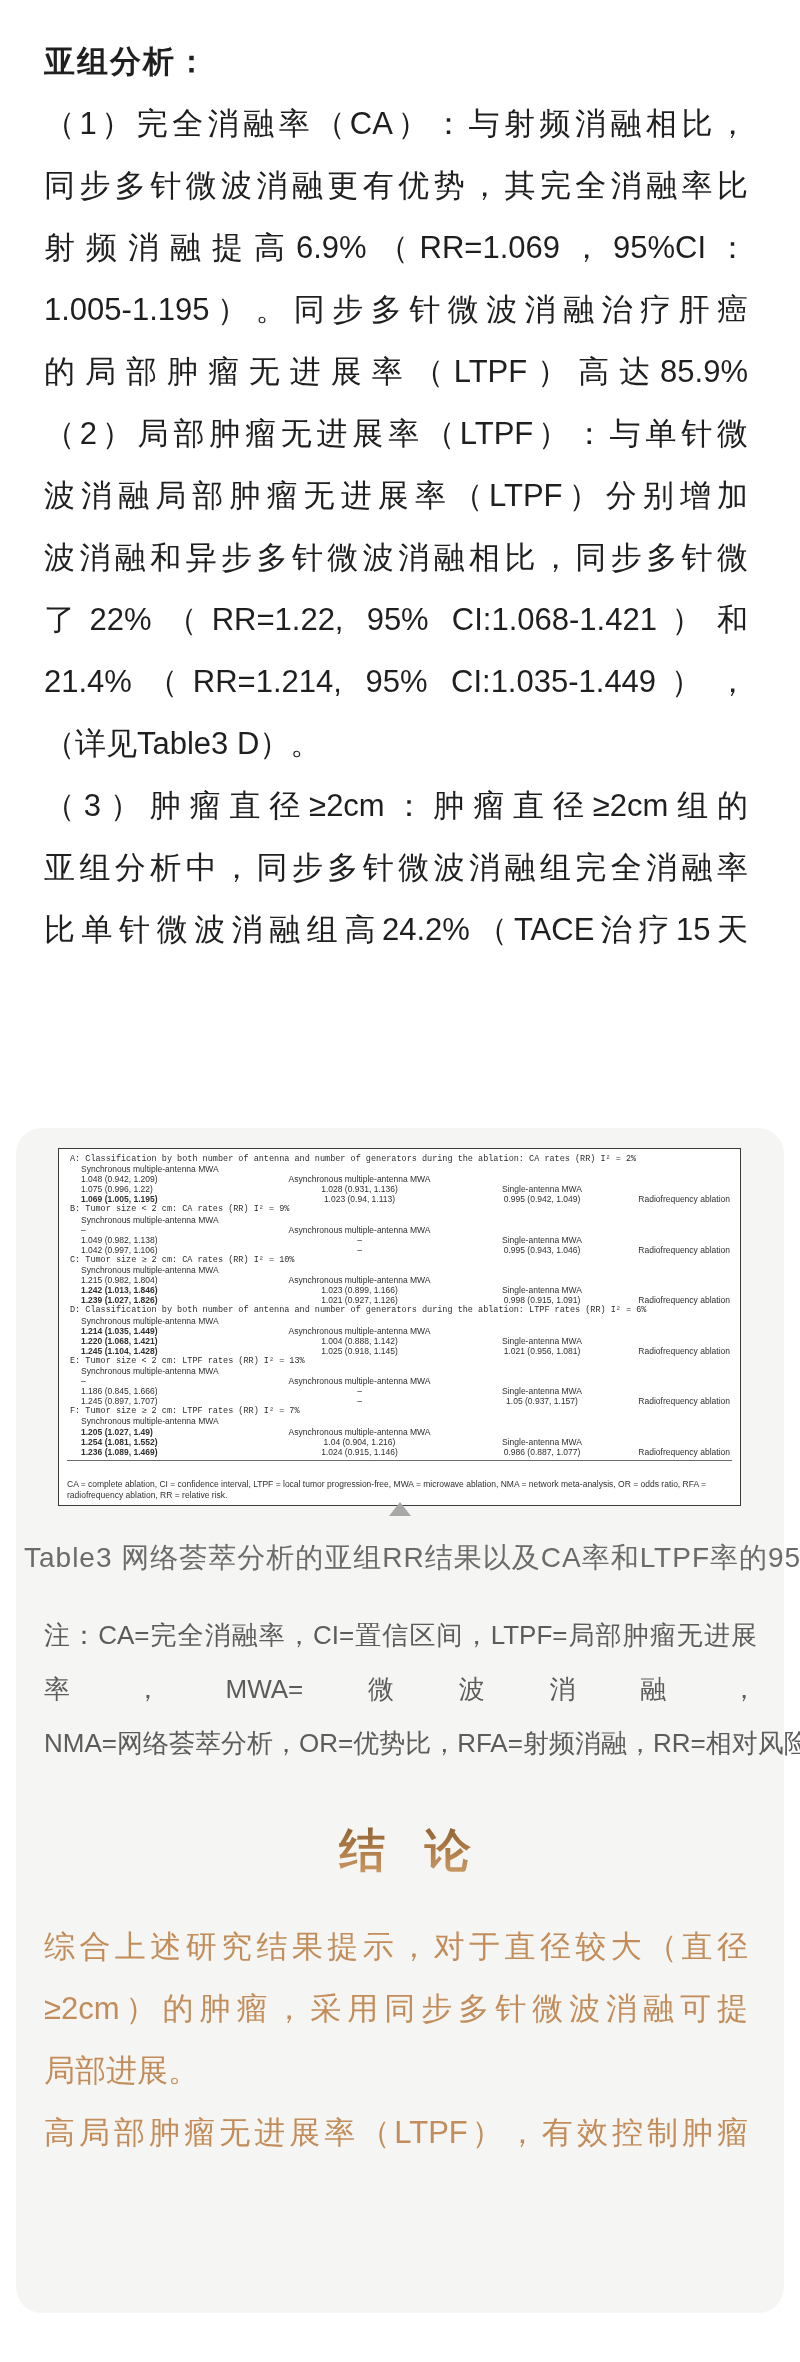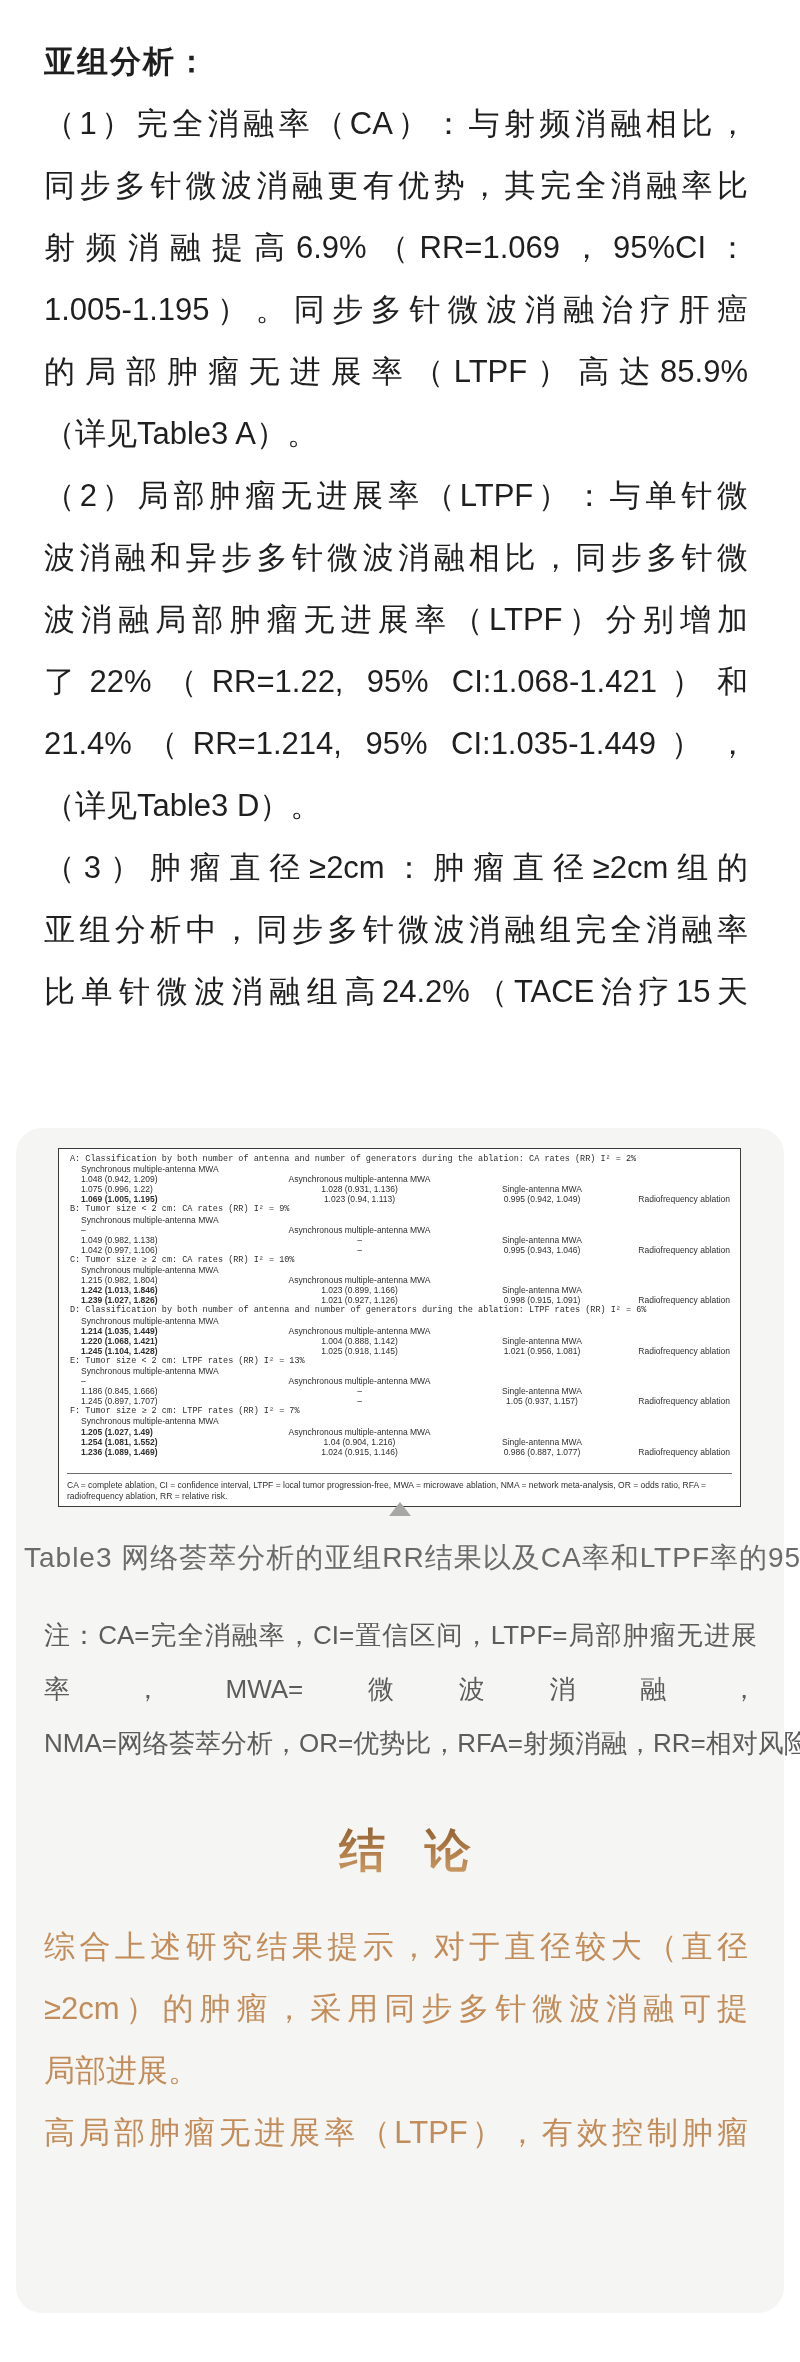--- a/index.html
+++ b/index.html
@@ -30,21 +30,21 @@
   }
   .t-sec{padding-left:3px;white-space:nowrap;font-family:Liberation Mono, monospace;}
   .t-row{display:grid;grid-template-columns:190px 205px 160px 1fr;}
   .t-c{white-space:nowrap;overflow:visible;}
   .t-c1{text-align:left;padding-left:14px;}
   .t-c2{text-align:center;}
   .t-c3{text-align:center;}
   .t-c4{text-align:right;padding-right:2px;}
   .t-bold{font-weight:bold;}
   .t-footnote{
-    border-top:1px solid #6a6a6a;margin-top:16px;padding-top:6px;
+    border-top:1px solid #6a6a6a;margin-top:3px;padding-top:18px;
     line-height:11px;white-space:normal;
   }
   
   .collapse-tri{
     position:absolute;left:389px;top:1502px;width:0;height:0;
     border-left:11px solid transparent;border-right:11px solid transparent;
     border-bottom:14px solid #a7a7a7;cursor:pointer;
   }
   
   .tbl-caption{
@@ -77,26 +77,25 @@
   <div class="gray-card"></div>
 
   <div class="article-top">
     <div class="article-heading">亚组分析：</div>
     <div>
         <div class="line stretch">（1）完全消融率（CA）：与射频消融相比，</div>
         <div class="line stretch">同步多针微波消融更有优势，其完全消融率比</div>
         <div class="line stretch">射频消融提高6.9%（RR=1.069，95%CI：</div>
         <div class="line stretch">1.005-1.195）。同步多针微波消融治疗肝癌</div>
         <div class="line stretch">的局部肿瘤无进展率（LTPF）高达85.9%</div>
-        <div class="line">（详见Table3 A）。</div>
       </div>
     <div>
         <div class="line stretch">（2）局部肿瘤无进展率（LTPF）：与单针微</div>
+        <div class="line stretch">波消融局部肿瘤无进展率（LTPF）分别增加</div>
         <div class="line stretch">波消融和异步多针微波消融相比，同步多针微</div>
-        <div class="line stretch">波消融局部肿瘤无进展率（LTPF）分别增加</div>
         <div class="line stretch">了22%（RR=1.22, 95% CI:1.068-1.421）和</div>
         <div class="line stretch">21.4%（RR=1.214, 95% CI:1.035-1.449），</div>
         <div class="line">（详见Table3 D）。</div>
       </div>
     <div>
         <div class="line stretch">（3）肿瘤直径≥2cm：肿瘤直径≥2cm组的</div>
         <div class="line stretch">亚组分析中，同步多针微波消融组完全消融率</div>
         <div class="line stretch">比单针微波消融组高24.2%（TACE治疗15天</div>
       </div>
   </div>

